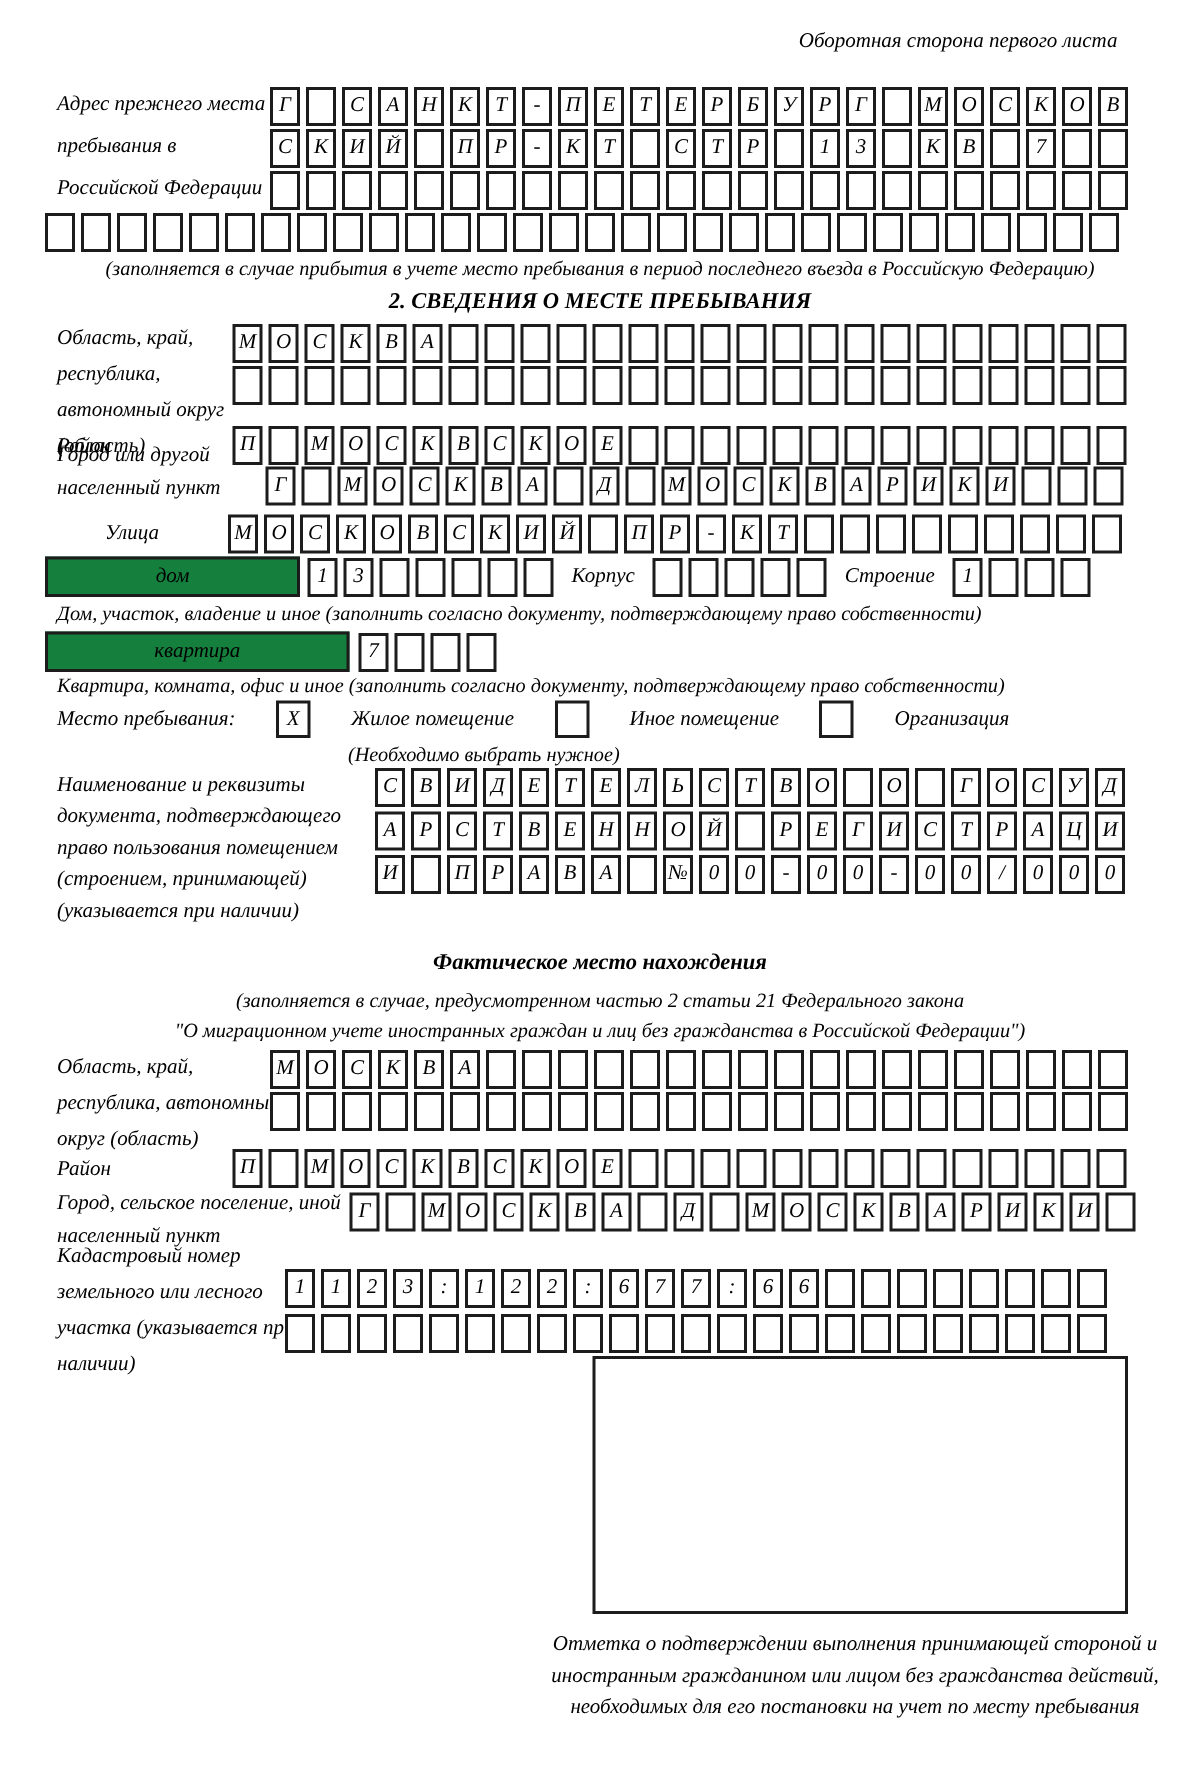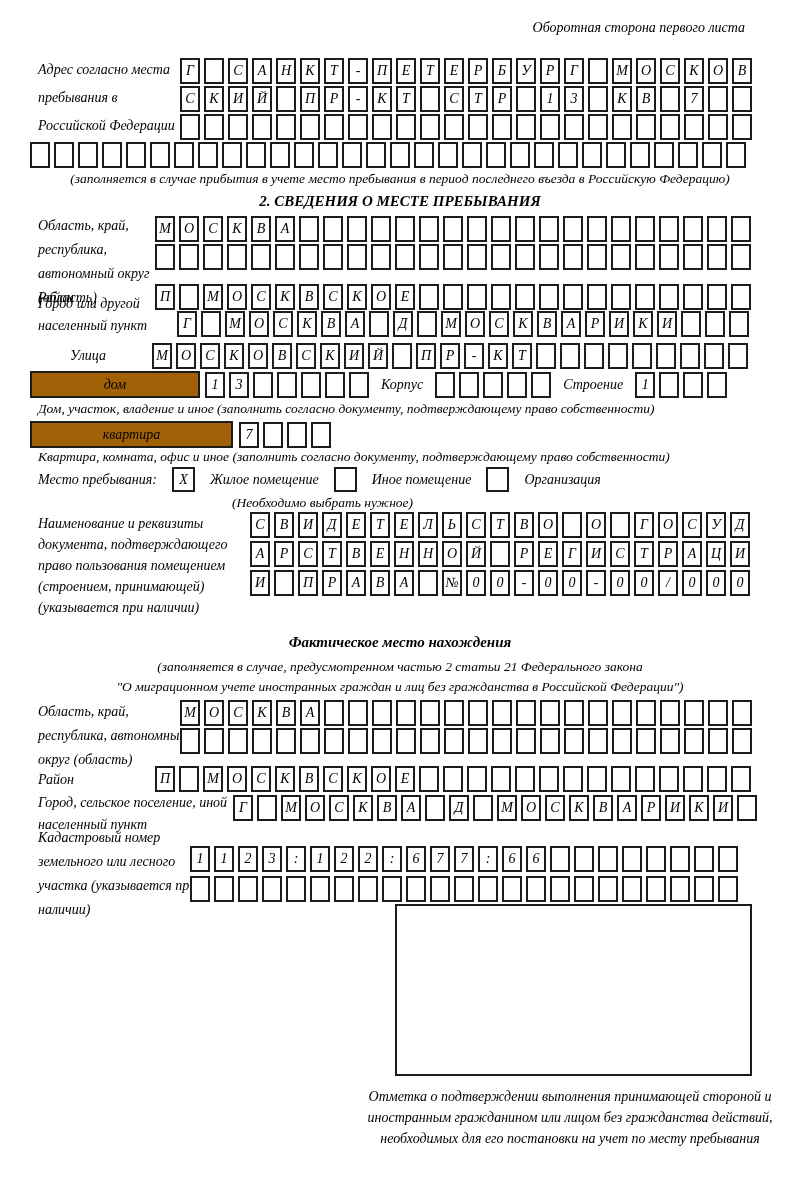--- a/index.html
+++ b/index.html
@@ -13,38 +13,38 @@
   .lh28{line-height:28px;}
   .lh21{line-height:21px;}
   .boxrow{display:flex;gap:4px;}
   .cell{
     box-sizing:border-box;flex:0 0 20px;width:20px;height:26px;
     border:2px solid #1c1c1c;display:flex;align-items:center;justify-content:center;
     font-size:14px;background:#fff;
   }
   .labelbox{
     box-sizing:border-box;border:2px solid #1c1c1c;height:27px;
-    display:flex;align-items:center;justify-content:center;font-size:14px;background:#a16207;
+    display:flex;align-items:center;justify-content:center;font-size:14px;background:#15803d;
   }
   .cbox{
     box-sizing:border-box;width:23px;height:25px;border:2px solid #1c1c1c;
     display:inline-flex;align-items:center;justify-content:center;font-size:14px;background:#fff;
   }
   .center{text-align:center;width:800px;left:0;}
   .bold{font-weight:bold;}
   .note{font-size:13.5px;}
   .inlineflex{display:flex;align-items:center;}
   .stampbox{box-sizing:border-box;border:2px solid #1c1c1c;background:#fff;}
 </style>
 </head>
 <body>
 
 <div class="abs" style="top:20px;left:0;width:745px;text-align:right;">Оборотная сторона первого листа</div>
 
-<div class="abs label lh28" style="top:56px;left:38px;width:140px;">Адрес согласно места пребывания в Российской Федерации</div>
+<div class="abs label lh28" style="top:56px;left:38px;width:140px;">Адрес прежнего места пребывания в Российской Федерации</div>
 <div class="abs boxrow" style="top:58px;left:180px;">
     <span class="cell">Г</span>
     <span class="cell"></span>
     <span class="cell">С</span>
     <span class="cell">А</span>
     <span class="cell">Н</span>
     <span class="cell">К</span>
     <span class="cell">Т</span>
     <span class="cell">-</span>
     <span class="cell">П</span>
@@ -327,21 +327,21 @@
   <div class="labelbox" style="width:203px;">квартира</div>
   <div class="boxrow">
       <span class="cell">7</span>
       <span class="cell"></span>
       <span class="cell"></span>
       <span class="cell"></span>
     </div>
 </div>
 <div class="abs note" style="top:449px;left:38px;">Квартира, комната, офис и иное (заполнить согласно документу, подтверждающему право собственности)</div>
 
-<div class="abs inlineflex" style="top:467px;left:38px;gap:15px;">
+<div class="abs inlineflex" style="top:467px;left:38px;gap:27px;">
   <span>Место пребывания:</span>
   <span class="cbox">X</span>
   <span>Жилое помещение</span>
   <span class="cbox"></span>
   <span>Иное помещение</span>
   <span class="cbox"></span>
   <span>Организация</span>
 </div>
 <div class="abs note" style="top:495px;left:232px;">(Необходимо выбрать нужное)</div>
 

